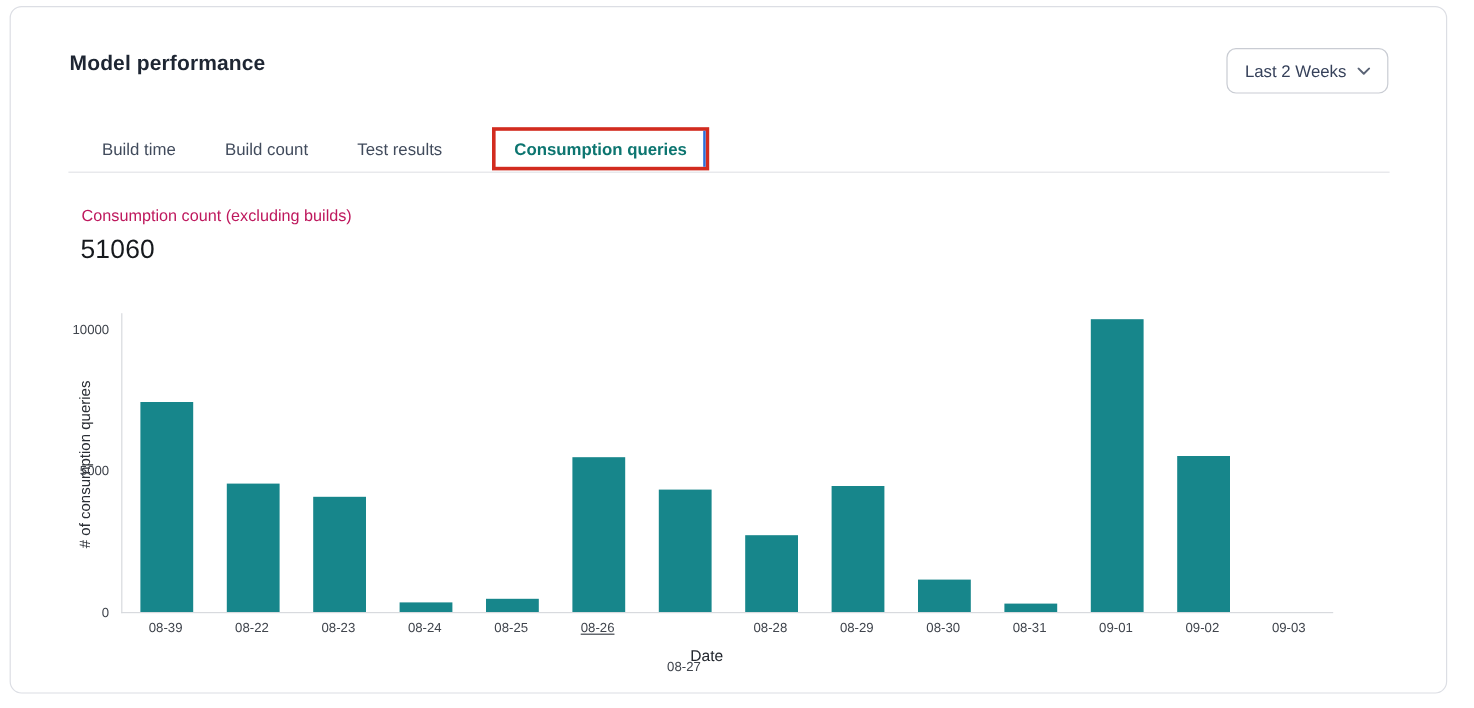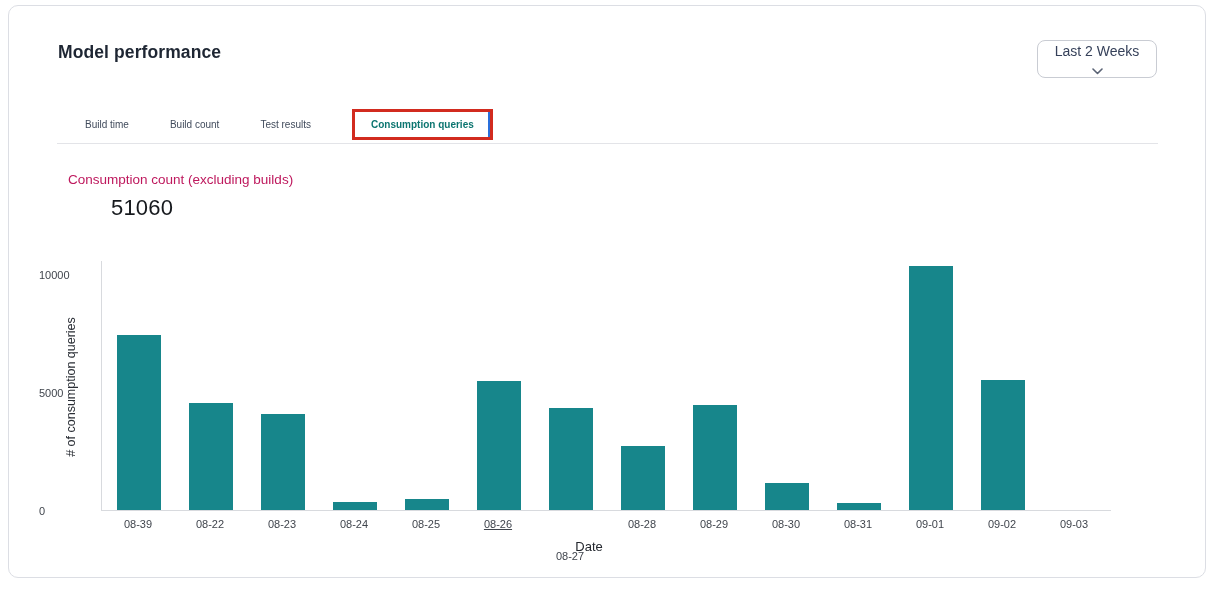--- a/index.html
+++ b/index.html
@@ -10,45 +10,45 @@
   .card { position:absolute; left:8px; top:5px; width:1198px; height:573px;
     background:#fff; border:1px solid #dcdee4; border-radius:10px; }
 
   .page-title { position:absolute; left:49px; top:36px; font-size:17.5px;
     font-weight:700; color:#1e2633; letter-spacing:0.1px; }
 
   .dropdown { position:absolute; top:34px; right:48px; height:38px; min-width:120px;
     background:#fff; border:1px solid #c9ccd3; border-radius:8px;
     display:flex; align-items:center; justify-content:center; gap:9px;
     padding:0 14px; font-size:14px; color:#36415a; cursor:pointer;
-    font-family:inherit;flex-direction:column; }
+    font-family:inherit; }
   .dropdown svg { display:block; }
 
   .tabs { position:absolute; left:76px; top:99px; height:38px;
     display:flex; align-items:center; }
-  .tab { font-size:10px; color:#414b5c; margin-right:41px; cursor:pointer;
+  .tab { font-size:14px; color:#414b5c; margin-right:41px; cursor:pointer;
     white-space:nowrap; }
   .tab.active { color:#0c7570; font-weight:700; border:3px solid #d22b1f;
     margin-right:0; padding:7px 16px; position:relative; }
   .tab.active .blue-sliver { position:absolute; right:0; top:0; bottom:0;
     width:2px; background:#2a6fdb; }
 
   .divider { position:absolute; left:48px; top:137px; width:1101px; height:1px;
     background:#e3e4e8; }
 
   .metric-label { position:absolute; left:59px; top:166px; font-size:13.5px;
     color:#be185d; }
   .metric-value { position:absolute; left:58px; top:189px; font-size:22px;
-    color:#16191d; letter-spacing:0.2px;margin-left:44px; }
+    color:#16191d; letter-spacing:0.2px; }
 
   .chart { position:absolute; left:0; top:255px; width:1198px; height:300px; }
   .plot { position:absolute; left:92px; top:0; width:1010px; height:250px;
     border-left:1px solid #d8dade; border-bottom:1px solid #d8dade; }
   .bar { position:absolute; bottom:0; width:44px; background:#17868b; }
-  .ytick { position:absolute; left:30px; width:52px; 
+  .ytick { position:absolute; left:30px; width:52px; text-align:right;
     font-size:11px; color:#40454d; line-height:14px; }
   .ytitle { position:absolute; left:-62px; top:118px; width:250px; height:16px;
     text-align:center; font-size:12.5px; color:#2a2e35;
     transform:rotate(-90deg); transform-origin:center; }
   .xtick { position:absolute; top:257px; width:72px; text-align:center;
     font-size:11px; color:#40454d; }
   .xtitle { position:absolute; top:278px; left:532px; width:96px;
     text-align:center; font-size:13px; color:#23272e; }
 </style>
 </head>

